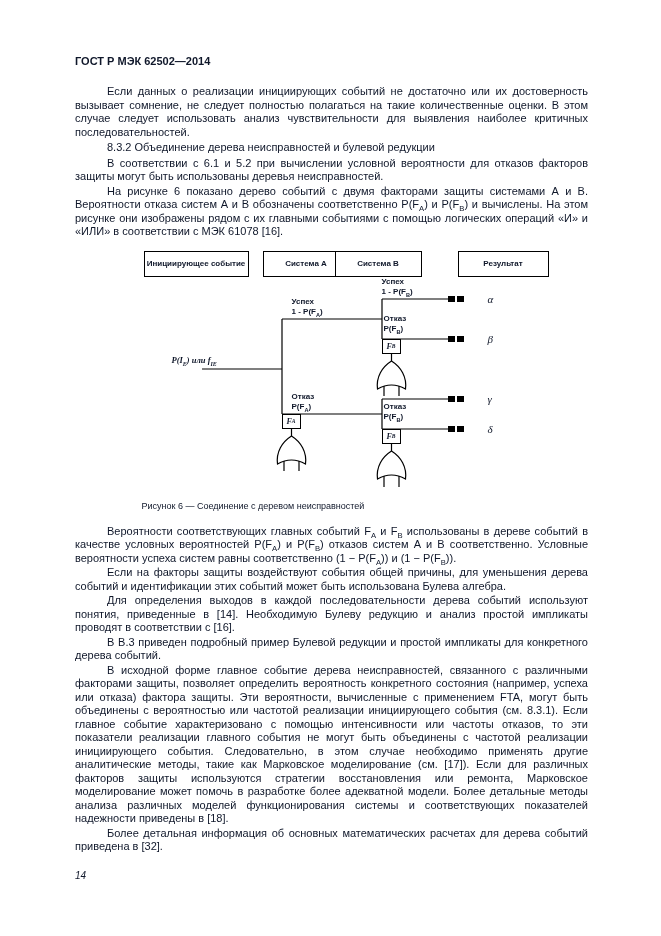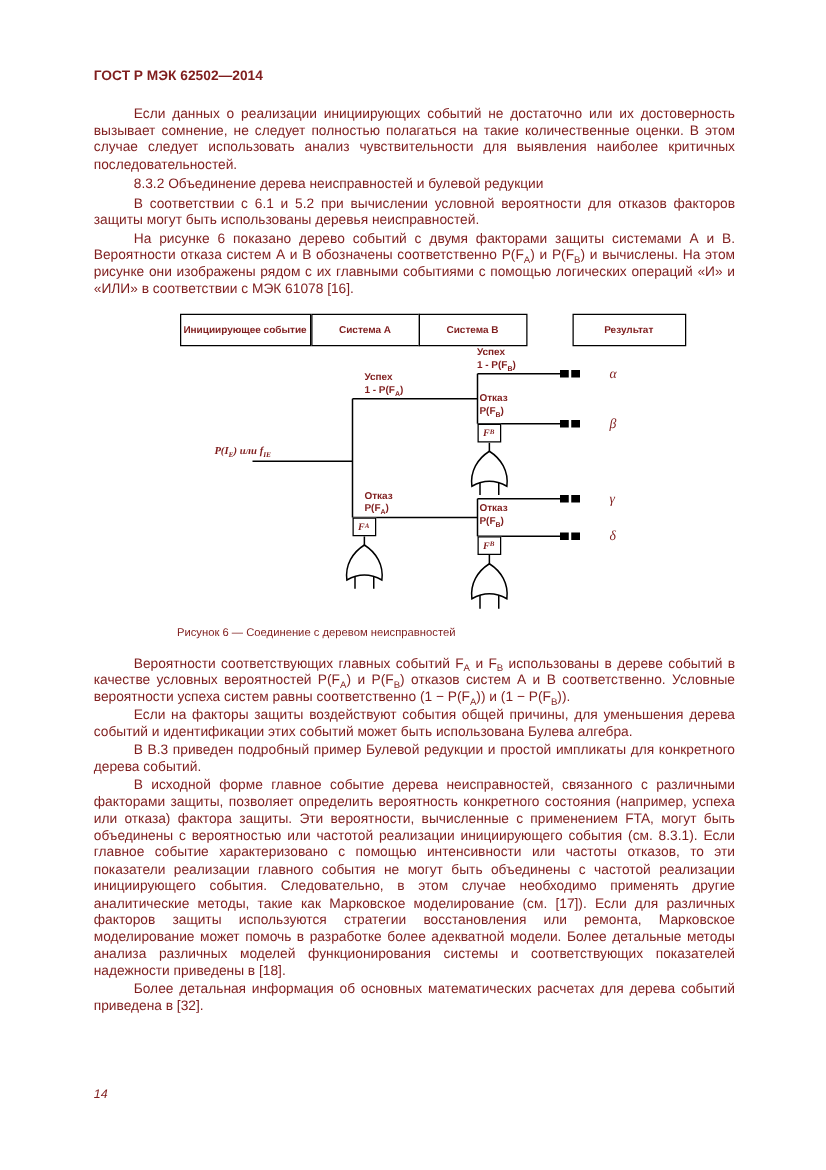--- a/index.html
+++ b/index.html
@@ -1,19 +1,19 @@
 <!DOCTYPE html>
 <html lang="ru"><head>
 <meta charset="utf-8">
 <style>
   * { margin:0; padding:0; box-sizing:border-box; }
   html,body { background:#ffffff; }
   .page {
     width:661px; height:936px; background:#fff; position:relative;
-    font-family:"Liberation Sans", sans-serif; color:#7f1d1d;
+    font-family:"Liberation Sans", sans-serif; color:#0f172a;
     padding:55px 73px 0 75px; overflow:hidden;
   }
   .doc-header { font-size:11px; font-weight:bold; margin-bottom:18px; }
   .para { font-size:11px; line-height:13.5px; text-align:justify; text-indent:32px; margin-bottom:1px; }
   .para.heading { font-weight:normal; margin-top:2px; margin-bottom:2px; }
   sub { font-size:0.7em; line-height:0; }
   .page-number { position:absolute; left:75px; top:870px; font-size:10px;font-style:italic; }
 
   
   .figure-block { display:block; margin:12px auto 0; width:380px; }
@@ -101,21 +101,21 @@
             <rect x="306" y="85" width="7" height="6"></rect>
               <rect x="315" y="85" width="7" height="6"></rect>
             <rect x="306" y="145" width="7" height="6"></rect>
               <rect x="315" y="145" width="7" height="6"></rect>
             <rect x="306" y="175" width="7" height="6"></rect>
               <rect x="315" y="175" width="7" height="6"></rect>
           </g>
         </svg>
 
         <div class="colbox" style="left:2px;width:105px">Инициирующее событие</div>
-        <div class="colbox" style="left:107px;width:87px">Система А</div>
+        <div class="colbox" style="left:121px;width:87px">Система А</div>
         <div class="colbox" style="left:193px;width:87px">Система В</div>
         <div class="colbox" style="left:316px;width:91px">Результат</div>
 
         <div class="flabel it" style="left:30px;top:104px;width:110px">P(I<sub>Е</sub>) или f<sub>IЕ</sub></div>
         <div class="flabel" style="left:150px;top:46px;width:80px">Успех
 1 - P(F<sub>А</sub>)</div>
         <div class="flabel" style="left:150px;top:141px;width:80px">Отказ
 P(F<sub>А</sub>)</div>
         <div class="flabel" style="left:240px;top:26px;width:66px">Успех
 1 - P(F<sub>В</sub>)</div>
@@ -132,19 +132,20 @@
         <div class="fout" style="left:346px;top:81px">β</div>
         <div class="fout" style="left:346px;top:141px">γ</div>
         <div class="fout" style="left:346px;top:171px">δ</div>
       </div>
 
       <figcaption class="fig-caption">Рисунок 6 — Соединение с деревом неисправностей</figcaption>
     </figure>
 
     <p class="para">Вероятности соответствующих главных событий F<sub>А</sub> и F<sub>В</sub> использованы в дереве событий в качестве условных вероятностей P(F<sub>А</sub>) и P(F<sub>В</sub>) отказов систем А и В соответственно. Условные вероятности успеха систем равны соответственно (1 − P(F<sub>А</sub>)) и (1 − P(F<sub>В</sub>)).</p>
     <p class="para">Если на факторы защиты воздействуют события общей причины, для уменьшения дерева событий и идентификации этих событий может быть использована Булева алгебра.</p>
+    <p class="para">Для определения выходов в каждой последовательности дерева событий используют понятия, приведенные в [14]. Необходимую Булеву редукцию и анализ простой импликаты проводят в соответствии с [16].</p>
     <p class="para">В В.3 приведен подробный пример Булевой редукции и простой импликаты для конкретного дерева событий.</p>
     <p class="para">В исходной форме главное событие дерева неисправностей, связанного с различными факторами защиты, позволяет определить вероятность конкретного состояния (например, успеха или отказа) фактора защиты. Эти вероятности, вычисленные с применением FTA, могут быть объединены с вероятностью или частотой реализации инициирующего события (см. 8.3.1). Если главное событие характеризовано с помощью интенсивности или частоты отказов, то эти показатели реализации главного события не могут быть объединены с частотой реализации инициирующего события. Следовательно, в этом случае необходимо применять другие аналитические методы, такие как Марковское моделирование (см. [17]). Если для различных факторов защиты используются стратегии восстановления или ремонта, Марковское моделирование может помочь в разработке более адекватной модели. Более детальные методы анализа различных моделей функционирования системы и соответствующих показателей надежности приведены в [18].</p>
     <p class="para">Более детальная информация об основных математических расчетах для дерева событий приведена в [32].</p>
   </main>
 
   <div class="page-number">14</div>
 </div>
 
 </body></html>

